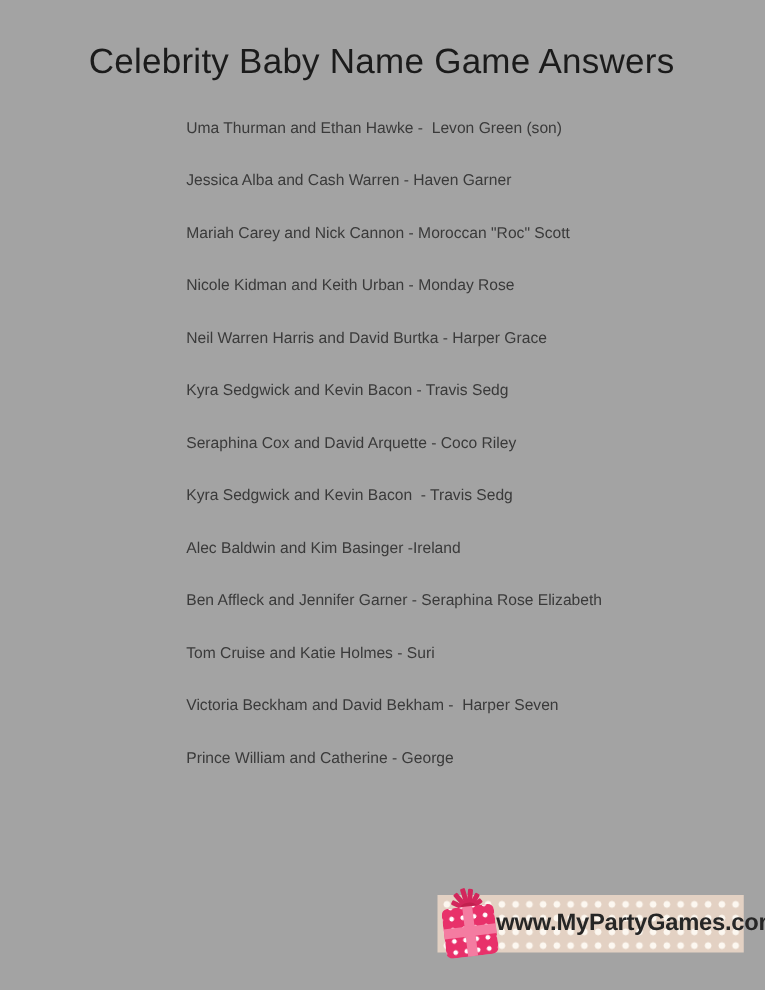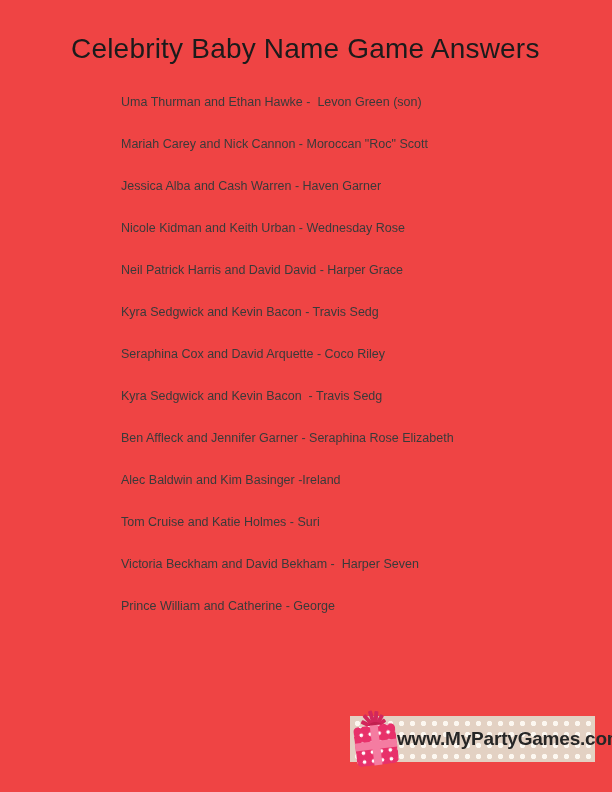--- a/index.html
+++ b/index.html
@@ -1,20 +1,20 @@
 <!DOCTYPE html>
 <html><head>
 <meta charset="utf-8">
 <style>
   html, body { margin: 0; padding: 0; background: #ffffff; }
   .page {
     position: relative;
     width: 612px;
     height: 792px;
-    background: #ef4444;
+    background: #a3a3a3;
     overflow: hidden;
     font-family: "Liberation Sans", sans-serif;
   }
   .page-title {
     position: absolute;
     left: 71px;
     top: 33px;
     margin: 0;
     font-size: 28px;
     font-weight: 400;
@@ -29,20 +29,21 @@
     margin: 0;
     padding: 0;
     list-style: none;
   }
   .answer {
     height: 42px;
     font-size: 12.5px;
     line-height: 14px;
     color: #3a3a3a;
     white-space: pre-wrap;
+    margin-left: 28px;
   }
   .brand-banner {
     position: absolute;
     left: 350px;
     top: 716px;
     width: 245px;
     height: 46px;
     background-color: #e3d1c3;
     background-image: radial-gradient(circle, #fcf7f0 2.4px, rgba(252,247,240,0) 3px);
     background-size: 11px 11px;
@@ -121,29 +122,29 @@
 </style>
 </head>
 <body>
 
 <div class="page">
 
   <h1 class="page-title">Celebrity Baby Name Game Answers</h1>
 
   <ol class="answers">
     <li class="answer">Uma Thurman and Ethan Hawke -  Levon Green (son)</li>
+    <li class="answer">Jessica Alba and Cash Warren - Haven Garner</li>
     <li class="answer">Mariah Carey and Nick Cannon - Moroccan "Roc" Scott</li>
-    <li class="answer">Jessica Alba and Cash Warren - Haven Garner</li>
-    <li class="answer">Nicole Kidman and Keith Urban - Wednesday Rose</li>
-    <li class="answer">Neil Patrick Harris and David David - Harper Grace</li>
+    <li class="answer">Nicole Kidman and Keith Urban - Monday Rose</li>
+    <li class="answer">Neil Warren Harris and David Burtka - Harper Grace</li>
     <li class="answer">Kyra Sedgwick and Kevin Bacon - Travis Sedg</li>
     <li class="answer">Seraphina Cox and David Arquette - Coco Riley</li>
     <li class="answer">Kyra Sedgwick and Kevin Bacon  - Travis Sedg</li>
+    <li class="answer">Alec Baldwin and Kim Basinger -Ireland</li>
     <li class="answer">Ben Affleck and Jennifer Garner - Seraphina Rose Elizabeth</li>
-    <li class="answer">Alec Baldwin and Kim Basinger -Ireland</li>
     <li class="answer">Tom Cruise and Katie Holmes - Suri</li>
     <li class="answer">Victoria Beckham and David Bekham -  Harper Seven</li>
     <li class="answer">Prince William and Catherine - George</li>
   </ol>
 
   <div class="brand-banner">
     <div class="gift">
       <span class="gift-ray r1"></span>
       <span class="gift-ray r2"></span>
       <span class="gift-ray r3"></span>

